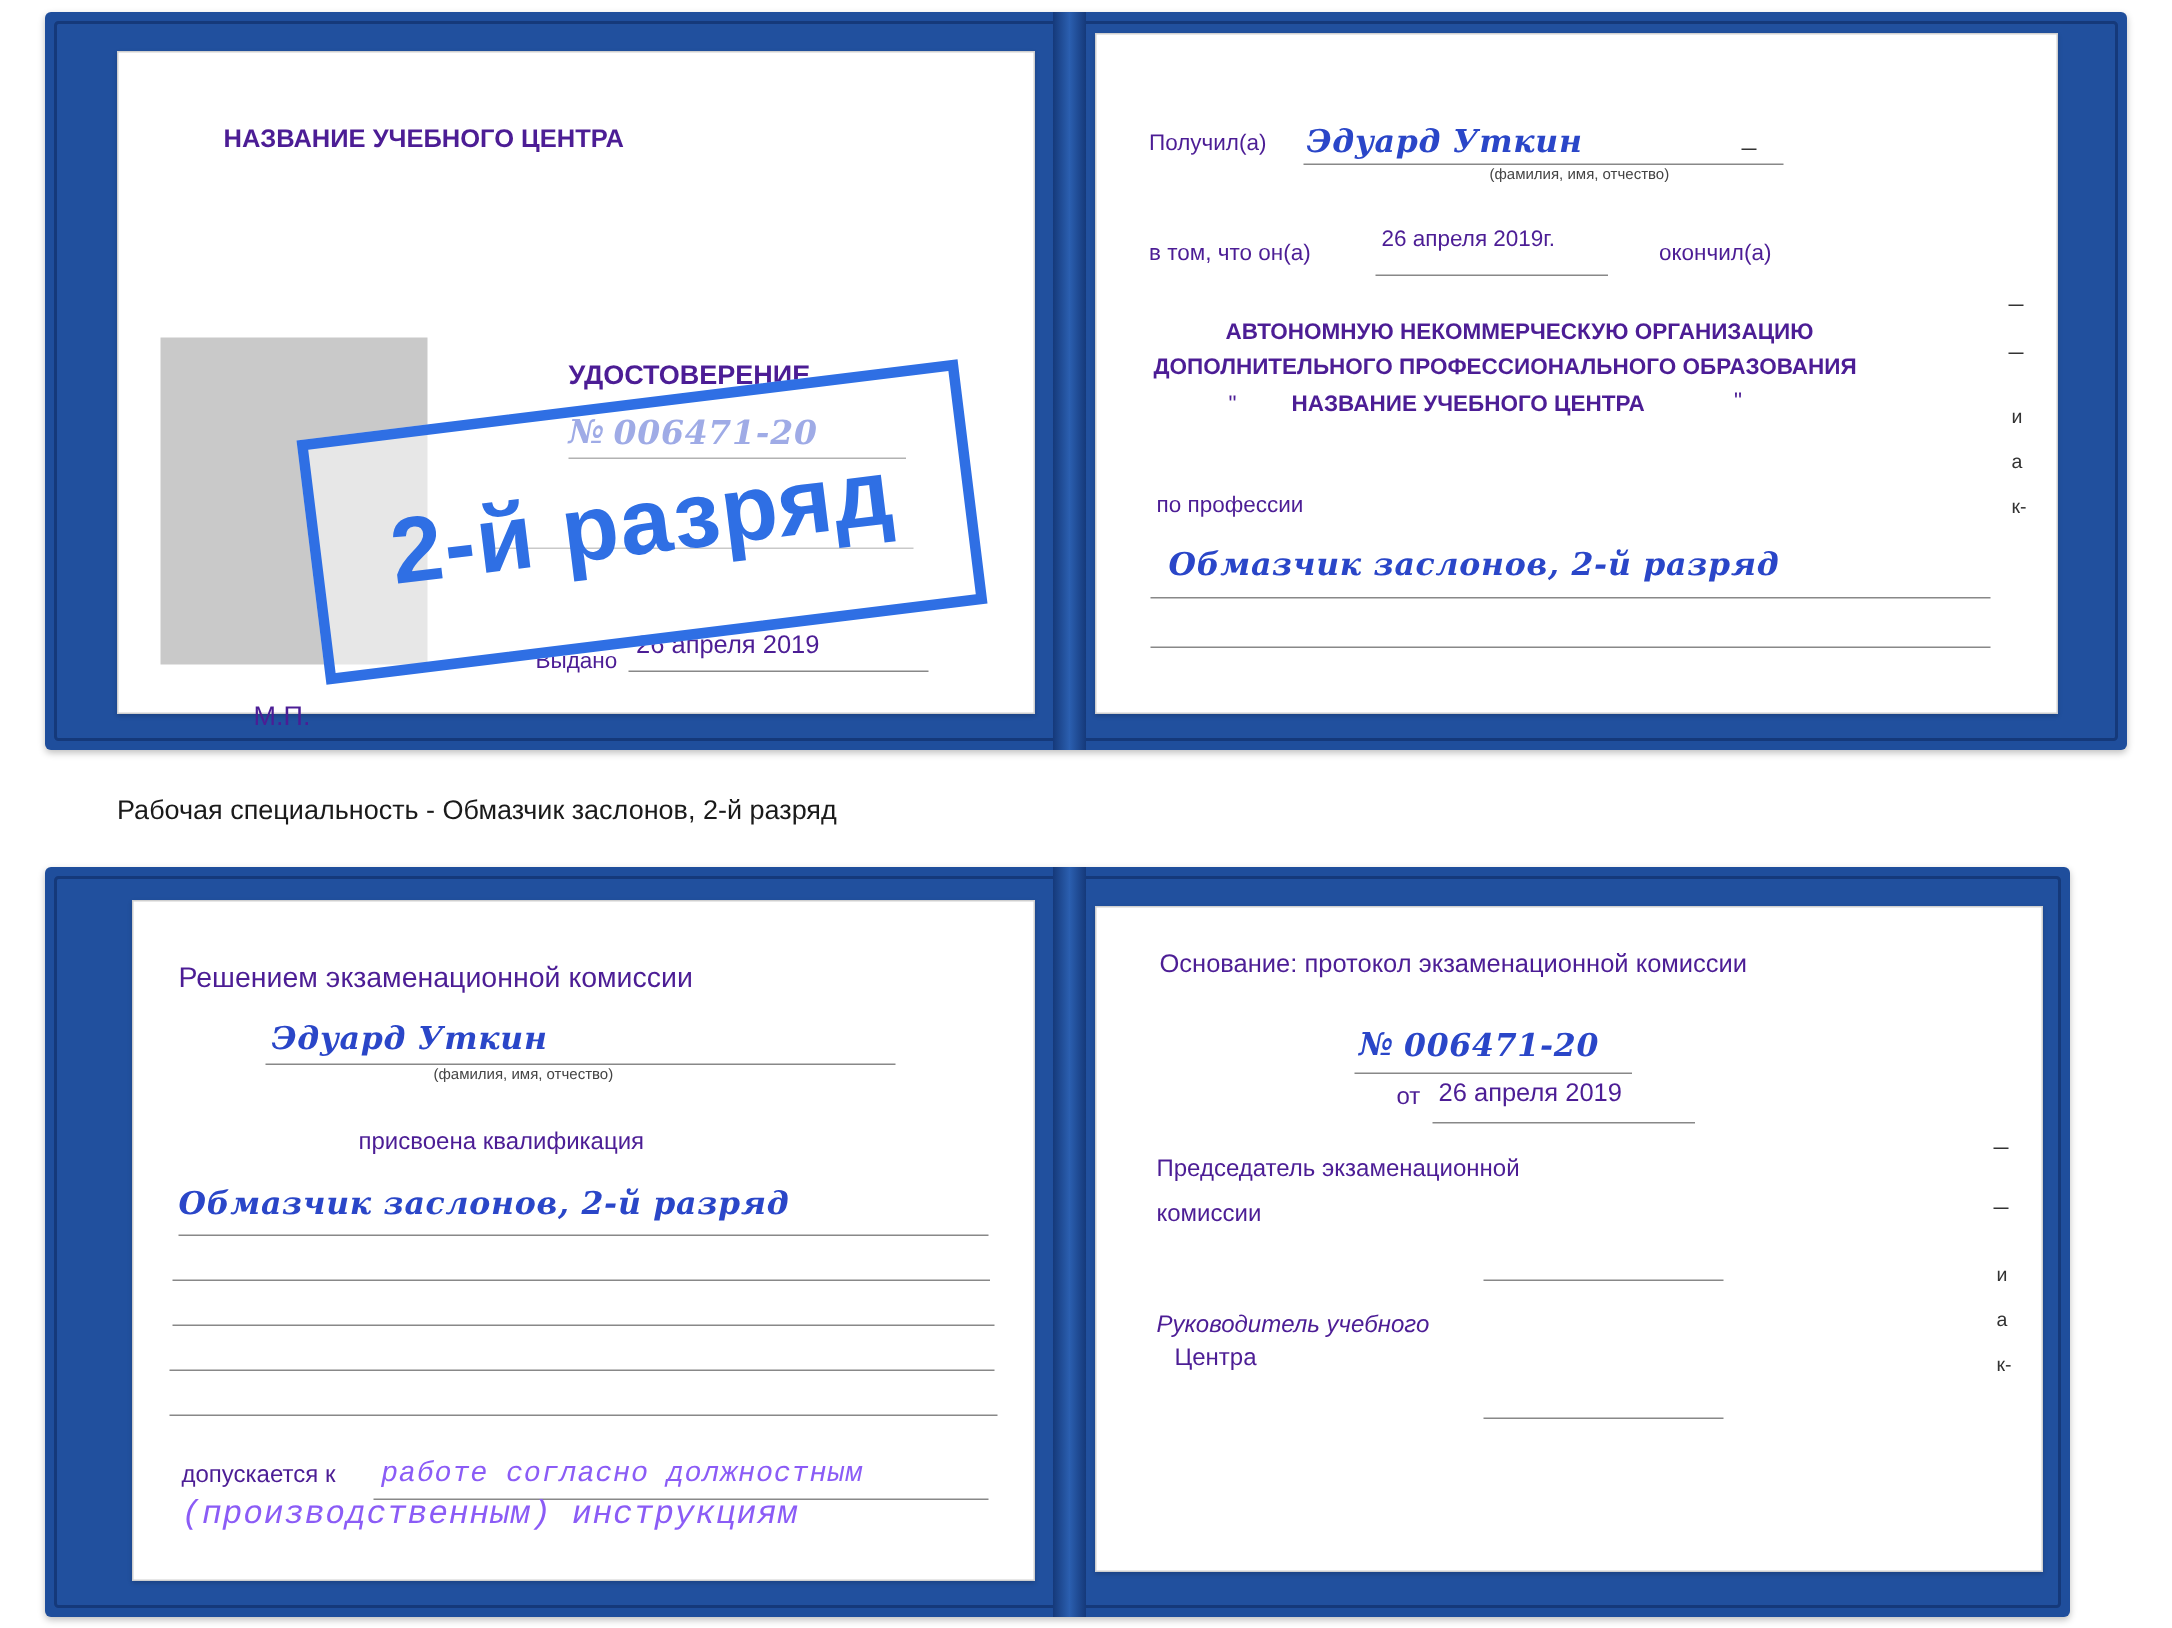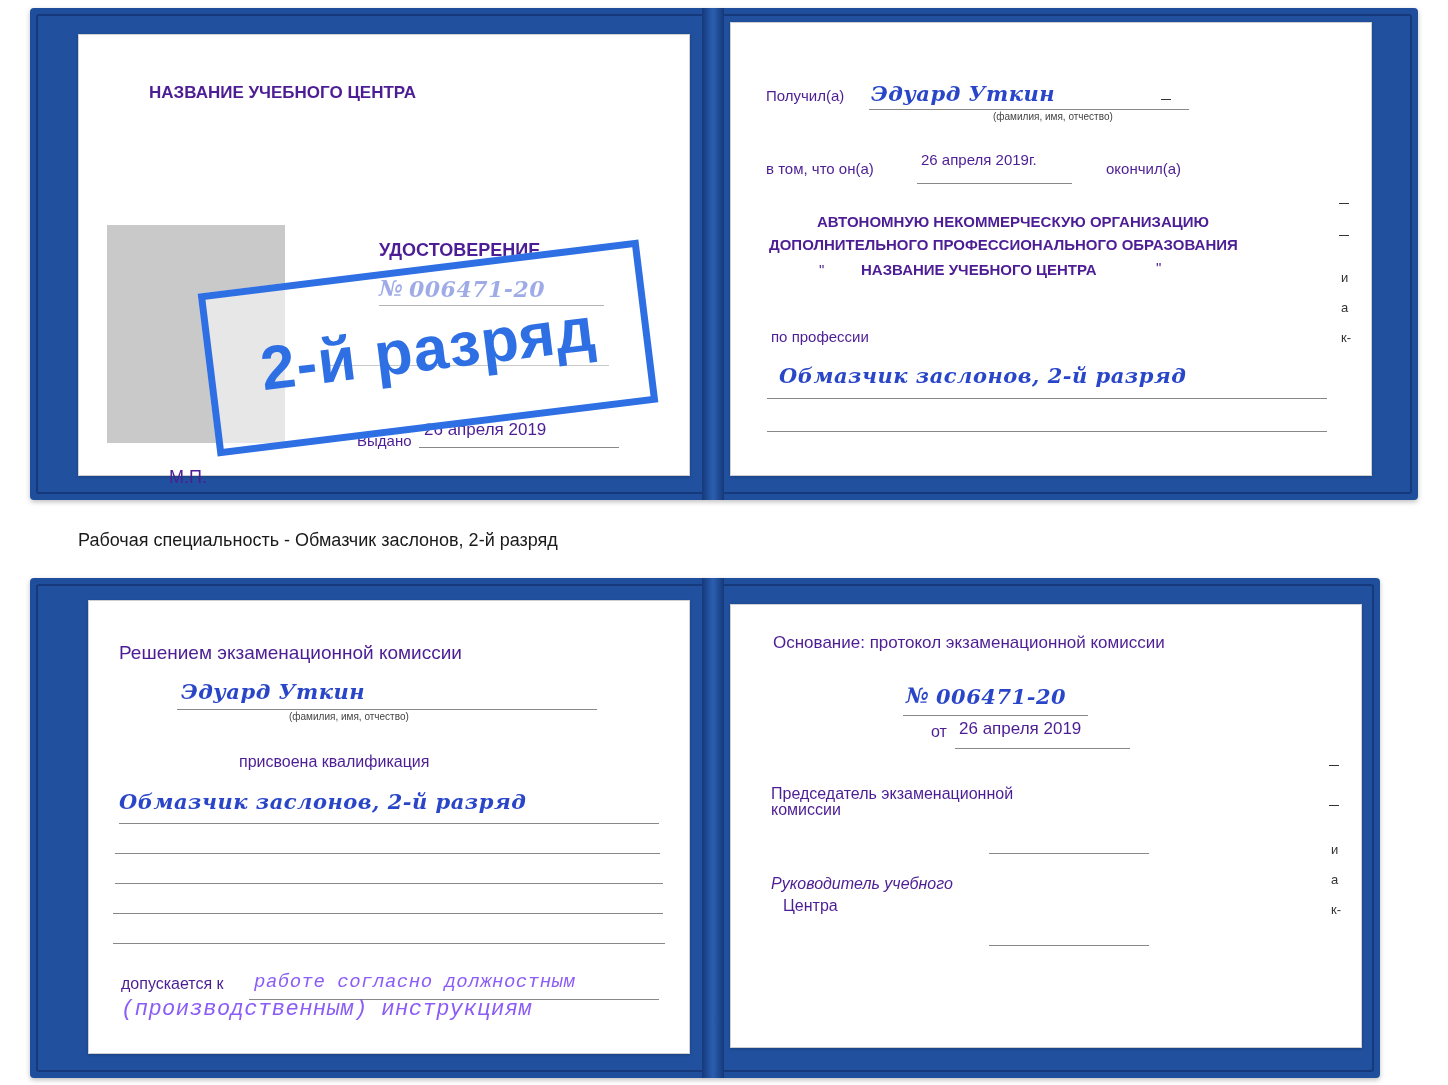--- a/index.html
+++ b/index.html
@@ -231,21 +231,21 @@
       <div class="txt print" style="left:42px; top:28px; font-size:17px;">Основание: протокол экзаменационной комиссии</div>
 
       <div class="txt hand" style="left:175px; top:78px; font-size:21px;">№</div>
       <div class="txt hand" style="left:205px; top:79px; font-size:21px;">006471-20</div>
       <div class="line thin" style="left:172px; top:110px; width:185px;"></div>
 
       <div class="txt print" style="left:200px; top:118px; font-size:16px;">от</div>
       <div class="txt print" style="left:228px; top:114px; font-size:17px;">26 апреля 2019</div>
       <div class="line thin" style="left:224px; top:143px; width:175px;"></div>
 
-      <div class="txt print" style="left:40px; top:180px; font-size:16px;">Председатель экзаменационной</div>
+      <div class="txt print" style="left:40px; top:166px; font-size:16px;">Председатель экзаменационной</div>
       <div class="txt print" style="left:40px; top:196px; font-size:16px;">комиссии</div>
       <div class="line thin" style="left:258px; top:248px; width:160px;"></div>
 
       <div class="txt print" style="left:40px; top:270px; font-size:16px;font-style:italic;">Руководитель учебного</div>
       <div class="txt print" style="left:40px; top:292px; font-size:16px;margin-left:12px;">Центра</div>
       <div class="line thin" style="left:258px; top:340px; width:160px;"></div>
 
       <div class="edge-letters" style="left:600px; top:230px;">
         <div>и</div>
         <div>а</div>

